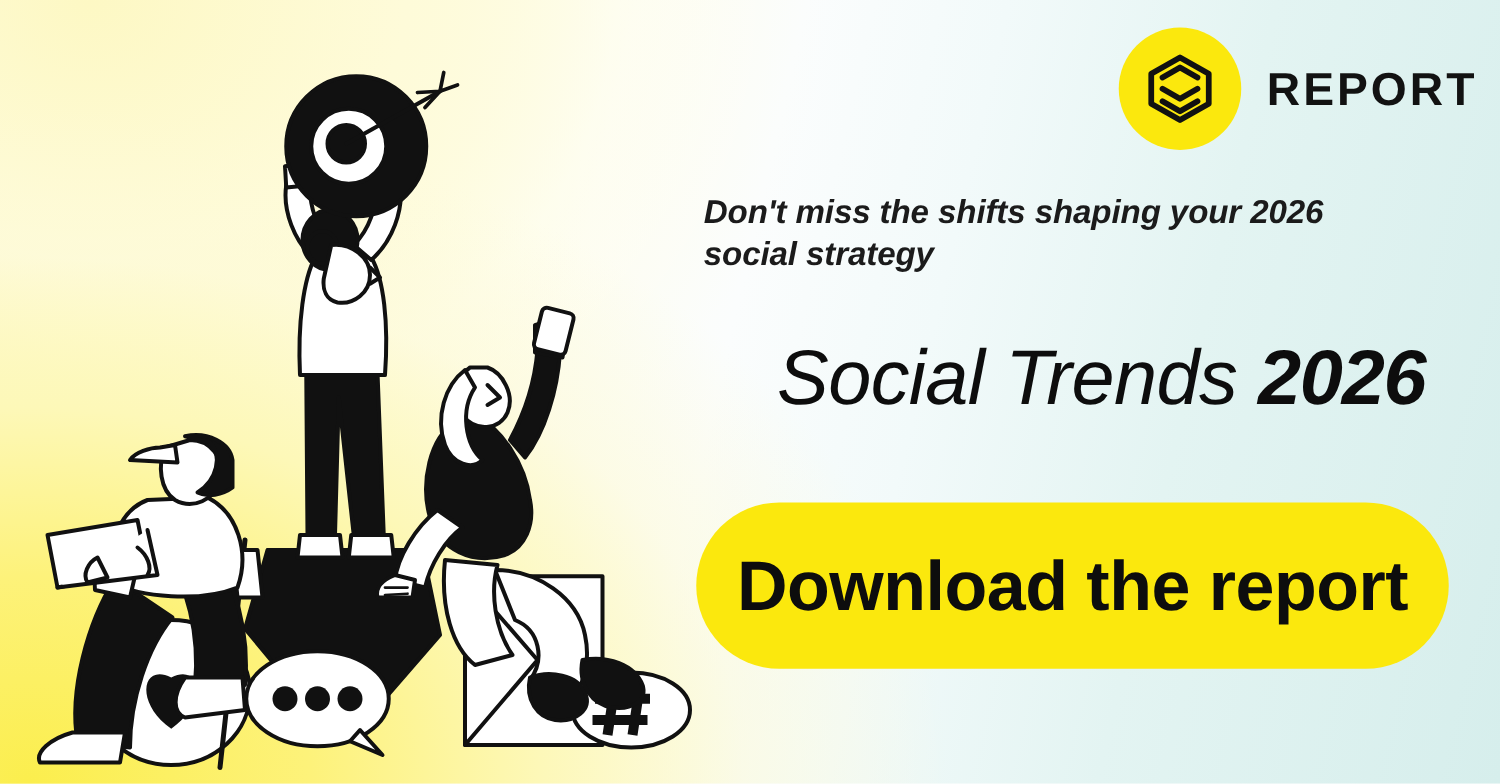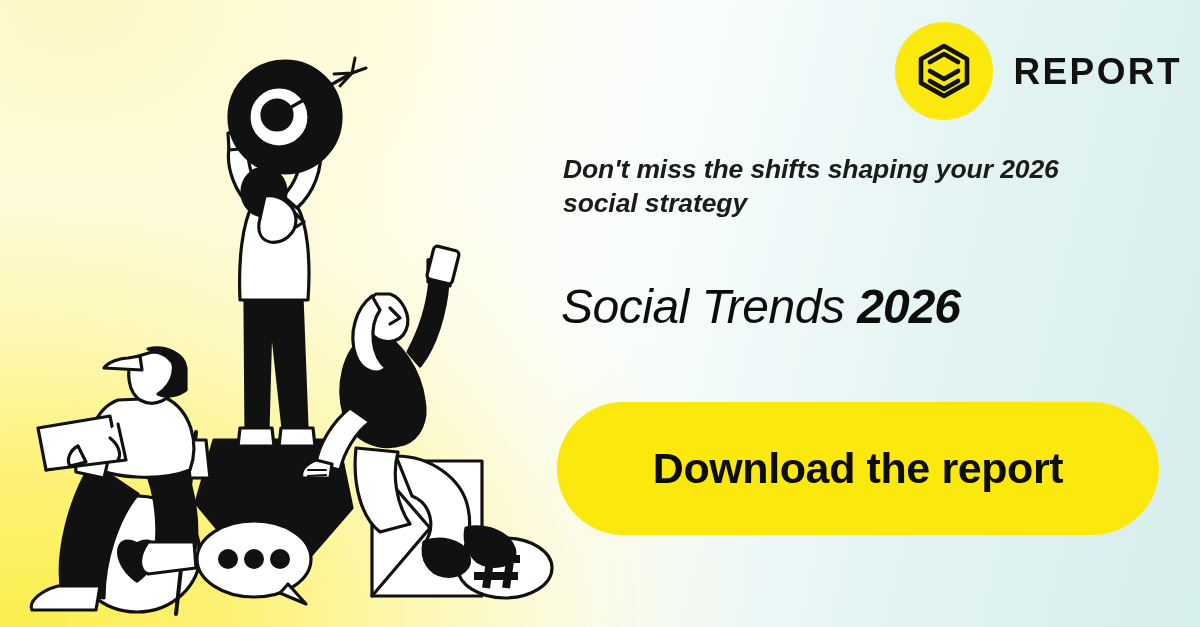--- a/index.html
+++ b/index.html
@@ -74,46 +74,47 @@
     font-style:italic;
     font-weight:bold;
     line-height:1.30;
     color:#1b1b1b;
     letter-spacing:-0.1px;
   }
 
   
   .headline {
     position:absolute;
-    left:5px; top:283px;
+    left:5px; top:272px;
     width:640px;
-    font-size:48px;
+    font-size:62px;
     font-style:italic;
     font-weight:normal;
     line-height:1;
     color:#0d0d0d;
     white-space:nowrap;
     letter-spacing:-0.5px;
+    text-align:center;
   }
   .headline .year {
     font-weight:bold;
     letter-spacing:-1px;
   }
 
   
   .cta {
     position:absolute;
     left:1px; top:402px;
     width:602px; height:133px;
     border:none;
     border-radius:67px;
     background:#fbe80d;
     color:#0d0d0d;
     font-family:"Liberation Sans", sans-serif;
-    font-size:43px;
+    font-size:56px;
     font-weight:bold;
     letter-spacing:-0.4px;
     cursor:pointer;
     display:flex;
     align-items:center;
     justify-content:center;
     line-height:1;
   }
 </style>
 </head>

